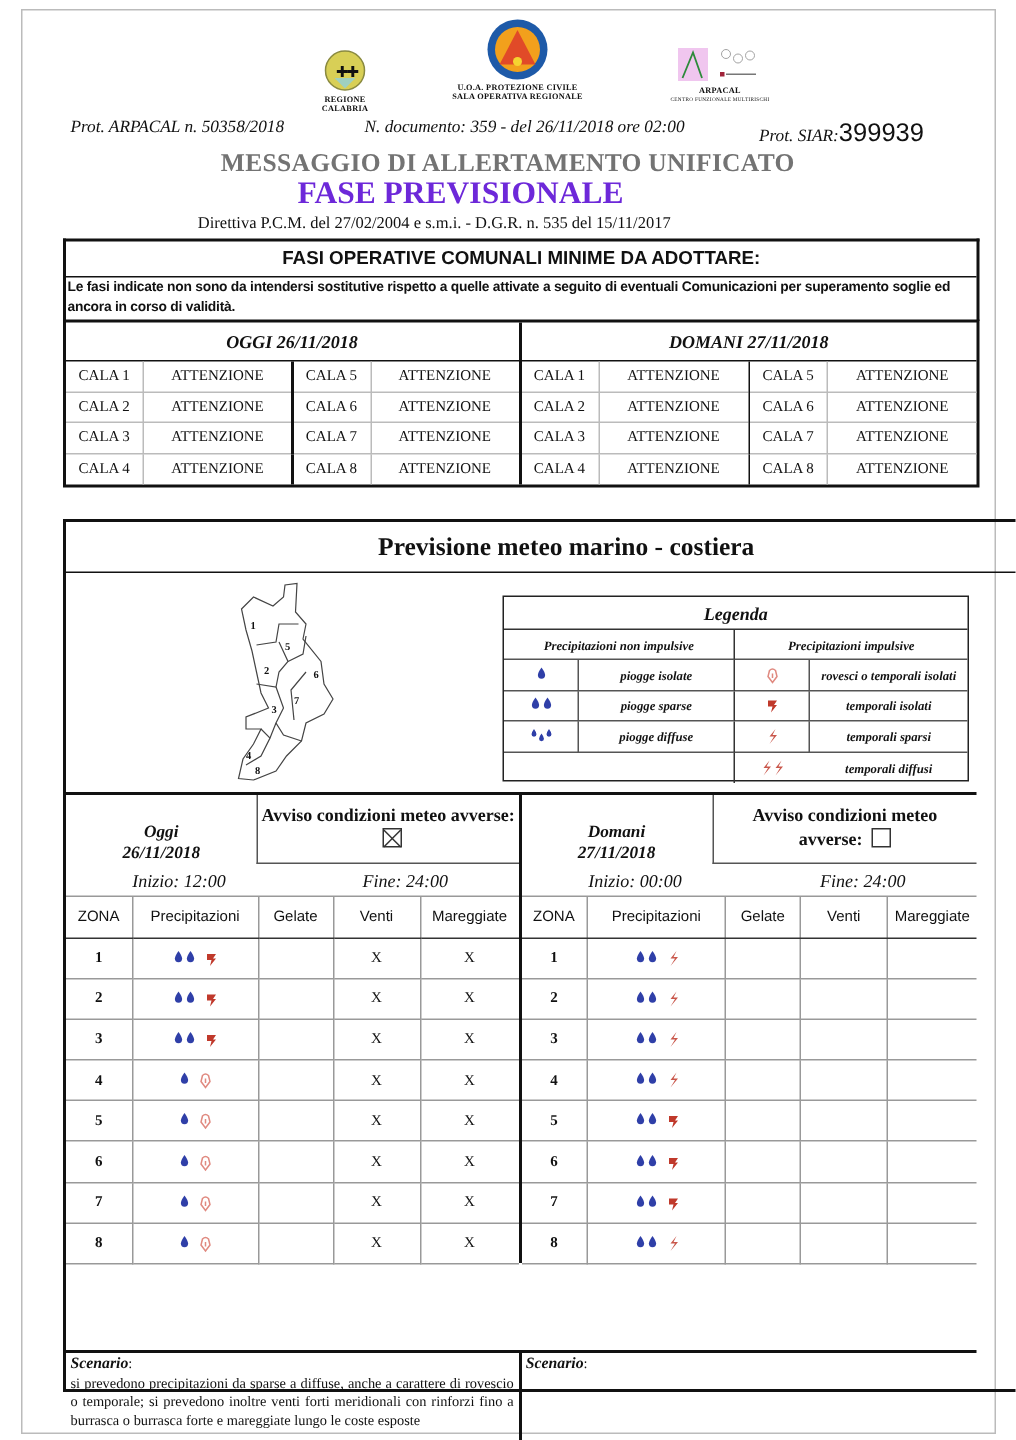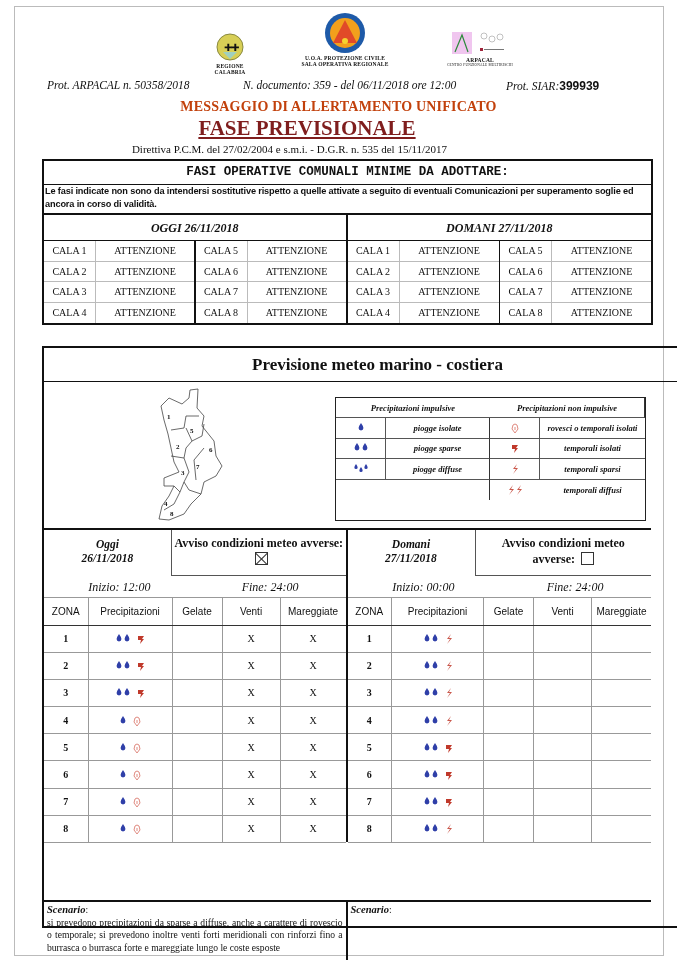--- a/index.html
+++ b/index.html
@@ -6,26 +6,26 @@
   html, body { width: 677px; height: 960px; background: #fff; overflow: hidden; }
   body { position: relative; font-family: "DejaVu Serif", serif; color: #111; }
   .page-frame { position: absolute; left: 14px; top: 6px; width: 650px; height: 950px; border: 1px solid #bbb; }
   .logos { position: absolute; top: 12px; left: 0; width: 677px; height: 62px; }
   .logo { position: absolute; text-align: center; font-size: 5.5px; font-family: "Liberation Serif", serif; font-weight: bold; letter-spacing: 0.2px; }
   .logo-calabria { left: 205px; top: 20px; width: 50px; }
   .logo-pc { left: 290px; top: 0; width: 110px; }
   .logo-arpacal { left: 440px; top: 18px; width: 80px; }
   .prot-row { position: absolute; top: 79px; left: 0; width: 677px; height: 16px; font-family: "Liberation Serif", serif; font-style: italic; font-size: 11.5px; }
   .prot-row span { position: absolute; top: 0; }
-  .siar-num { font-style: normal; font-family: "Liberation Sans", sans-serif; font-size: 12px; font-weight: bold; }
-  .title1 { position: absolute; top: 99px; left: 0; width: 677px; text-align: center; font-family: "Liberation Serif", serif; font-weight: bold; font-size: 14px; color: #c2410c; letter-spacing: 0.2px; }
-  .title2 { position: absolute; top: 116px; left: 0; width: 614px; text-align: center; font-family: "Liberation Serif", serif; font-weight: bold; font-size: 21px; color: #7f1d1d; text-decoration: underline; }
+  .siar-num { font-style: normal; font-family: "Liberation Sans", sans-serif; font-size: 17px; }
+  .title1 { position: absolute; top: 99px; left: 0; width: 677px; text-align: center; font-family: "Liberation Serif", serif; font-weight: bold; font-size: 17px; color: #737373; letter-spacing: 0.2px; }
+  .title2 { position: absolute; top: 116px; left: 0; width: 614px; text-align: center; font-family: "Liberation Serif", serif; font-weight: bold; font-size: 21px; color: #6d28d9; }
   .directive { position: absolute; top: 143px; left: 0; width: 579px; text-align: center; font-family: "Liberation Serif", serif; font-size: 11px; }
   .fasi-box { position: absolute; left: 42px; top: 159px; width: 611px; height: 55px; border: 2px solid #111; border-bottom: none; }
-  .fasi-title { text-align: center; font-family: Liberation Mono, monospace; font-weight: bold; font-size: 12.5px; padding-top: 4px; height: 24px; border-bottom: 1.5px solid #111; }
+  .fasi-title { text-align: center; font-family: Liberation Sans, sans-serif; font-weight: bold; font-size: 12.5px; padding-top: 4px; height: 24px; border-bottom: 1.5px solid #111; }
   .fasi-note { font-family: "Liberation Sans", sans-serif; font-weight: bold; font-size: 9.2px; line-height: 13px; padding-left: 1px; letter-spacing: -0.15px; }
   .cala-wrap { position: absolute; left: 42px; top: 213px; width: 611px; height: 112px; border: 2px solid #111; display: flex; }
   .cala-half { width: 50%; height: 100%; display: flex; flex-direction: column; }
   .cala-half.left { border-right: 2px solid #111; }
   .cala-head { height: 26px; text-align: center; font-family: "Liberation Serif", serif; font-weight: bold; font-style: italic; font-size: 12px; line-height: 26px; border-bottom: 1.5px solid #111; }
   .cala-grid { flex: 1; display: grid; grid-template-columns: 52px 1fr 1.5px 52px 1fr; grid-template-rows: repeat(4, 1fr); }
   .cala-cell { font-family: "Liberation Serif", serif; font-size: 10px; display: flex; align-items: center; justify-content: center; border-bottom: 1px solid #bbb; }
   .cala-cell.name { border-right: 1px solid #bbb; }
   .cala-grid .row-last { border-bottom: none; }
   .vsep { background: #111; }
@@ -38,21 +38,21 @@
   .lg-cell { font-size: 8.5px; display: flex; align-items: center; justify-content: center; border-bottom: 1px solid #555; border-right: 1px solid #555; }
   .lg-cell:nth-child(4n) { border-right: none; }
   .lg-h { grid-column: span 2; }
   .lg-h.l { border-right: 1px solid #333; }
   .lg-blank { grid-column: span 2; border-bottom: none; }
   .lg-last { border-bottom: none; }
   .forecast { position: absolute; left: 0; top: 180px; width: 607px; height: 314px; border-top: 2px solid #111; display: flex; }
   .fc-half { width: 50%; height: 100%; position: relative; }
   .fc-half.left { border-right: 2px solid #111; }
   .fc-top { height: 46px; display: flex; border-bottom: none; }
-  .fc-day { width: 127px; text-align: center; font-family: "Liberation Serif", serif; font-weight: bold; font-style: italic; font-size: 11.5px; line-height: 14px; padding-top: 7px; }
+  .fc-day { width: 127px; text-align: center; font-family: "Liberation Serif", serif; font-weight: bold; font-style: italic; font-size: 11.5px; line-height: 14px; padding-top: 18px; }
   .fc-avviso { flex: 1; border-left: 1px solid #555; border-bottom: 1px solid #555; text-align: center; font-family: "Liberation Serif", serif; font-weight: bold; font-size: 12px; line-height: 16px; padding-top: 5px; }
   .checkbox { display: inline-block; width: 13px; height: 13px; border: 1px solid #333; vertical-align: -2px; margin-left: 6px; position: relative; }
   .checkbox.checked::before, .checkbox.checked::after { content: ""; position: absolute; left: 5px; top: -2px; width: 1px; height: 16px; background: #333; }
   .checkbox.checked::before { transform: rotate(45deg); }
   .checkbox.checked::after { transform: rotate(-45deg); }
   .fc-times { height: 22px; display: flex; font-family: "Liberation Serif", serif; font-style: italic; font-size: 12px; line-height: 22px; border-bottom: 1px solid #999; }
   .fc-times div { width: 50%; text-align: center; }
   .fc-table { width: 100%; border-collapse: collapse; table-layout: fixed; }
   .fc-table th { height: 27px; font-family: "Liberation Sans", sans-serif; font-weight: normal; font-size: 10px; border-right: 1px solid #999; border-bottom: 1.5px solid #333; }
   .fc-table td { height: 27.2px; text-align: center; border-right: 1px solid #999; border-bottom: 1px solid #999; font-family: "Liberation Serif", serif; font-size: 10px; }
@@ -99,21 +99,21 @@
       <rect x="30" y="18" width="3" height="3" fill="#a0243a"></rect>
       <rect x="34" y="19" width="20" height="1" fill="#777"></rect>
     </svg>
     <div>ARPACAL</div>
     <div style="font-size:3.5px;font-weight:normal">CENTRO FUNZIONALE MULTIRISCHI</div>
   </div>
 </div>
 
 <div class="prot-row">
   <span style="left:47px">Prot. ARPACAL n. 50358/2018</span>
-  <span style="left:243px">N. documento: 359 - del 06/11/2018 ore 12:00</span>
+  <span style="left:243px">N. documento: 359 - del 26/11/2018 ore 02:00</span>
   <span style="left:506px"><span style="position:static">Prot. SIAR:</span><span class="siar-num" style="position:static">399939</span></span>
 </div>
 
 <div class="title1">MESSAGGIO DI ALLERTAMENTO UNIFICATO</div>
 <div class="title2">FASE PREVISIONALE</div>
 <div class="directive">Direttiva P.C.M. del 27/02/2004 e s.m.i. - D.G.R. n. 535 del 15/11/2017</div>
 
 <div class="fasi-box">
   <div class="fasi-title">FASI OPERATIVE COMUNALI MINIME DA ADOTTARE:</div>
   <div class="fasi-note">Le fasi indicate non sono da intendersi sostitutive rispetto a quelle attivate a seguito di eventuali Comunicazioni per superamento soglie ed ancora in corso di validità.</div>
@@ -192,23 +192,24 @@
       <text x="37" y="89">3</text>
       <text x="20" y="120">4</text>
       <text x="46" y="47">5</text>
       <text x="65" y="66">6</text>
       <text x="52" y="83">7</text>
       <text x="26" y="130">8</text>
     </g>
   </svg>
 
   <div class="legend">
+    <div class="legend-title">Legenda</div>
     <div class="legend-grid" id="legend-grid">
+      <div class="lg-cell lg-h l">Precipitazioni non impulsive</div>
       <div class="lg-cell lg-h" style="border-right:none">Precipitazioni impulsive</div>
-      <div class="lg-cell lg-h l">Precipitazioni non impulsive</div>
     <div class="lg-cell">
           <svg class="ico" width="10" height="12" viewBox="0 0 10 12">
             <path d="M5 1 q2.4200000000000004 3.3000000000000003 2.4200000000000004 5.06 a2.4200000000000004 2.4200000000000004 0 0 1 -4.840000000000001 0 q0 -1.7600000000000002 2.4200000000000004 -5.06 z" fill="#2f3fa8"></path>
           </svg>
         </div>
         <div class="lg-cell" style="border-right: 1px solid rgb(51, 51, 51);">piogge isolate</div>
         <div class="lg-cell">
           <svg class="ico" width="10" height="12" viewBox="0 0 10 12">
             <path d="M3 3 q2 -2 4 0 l1 4 l-3 4 l-3 -4 z" fill="none" stroke="#e08a80" stroke-width="1"></path>
             <path d="M5 5 l0 3" stroke="#e08a80" stroke-width="1"></path>

